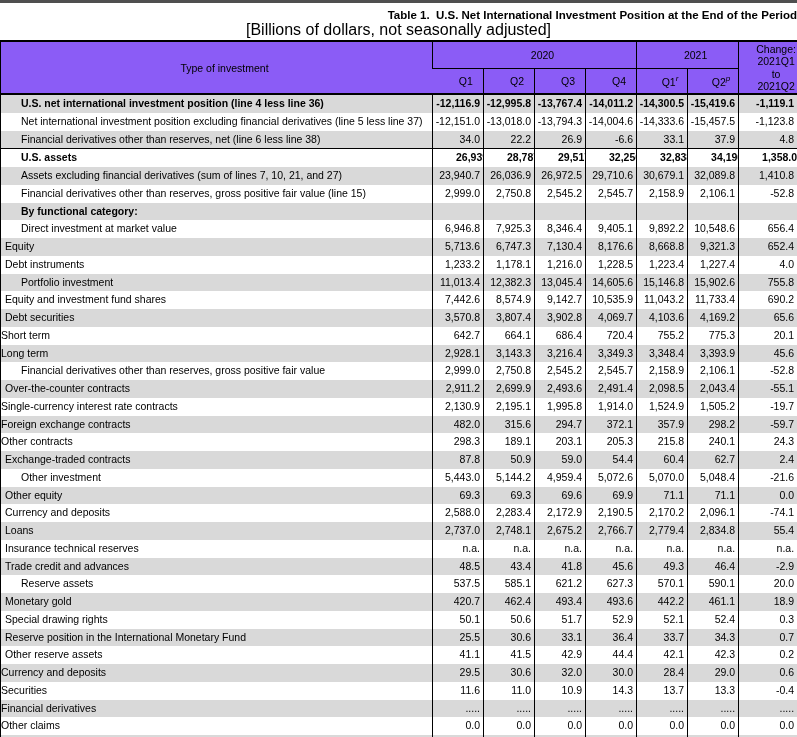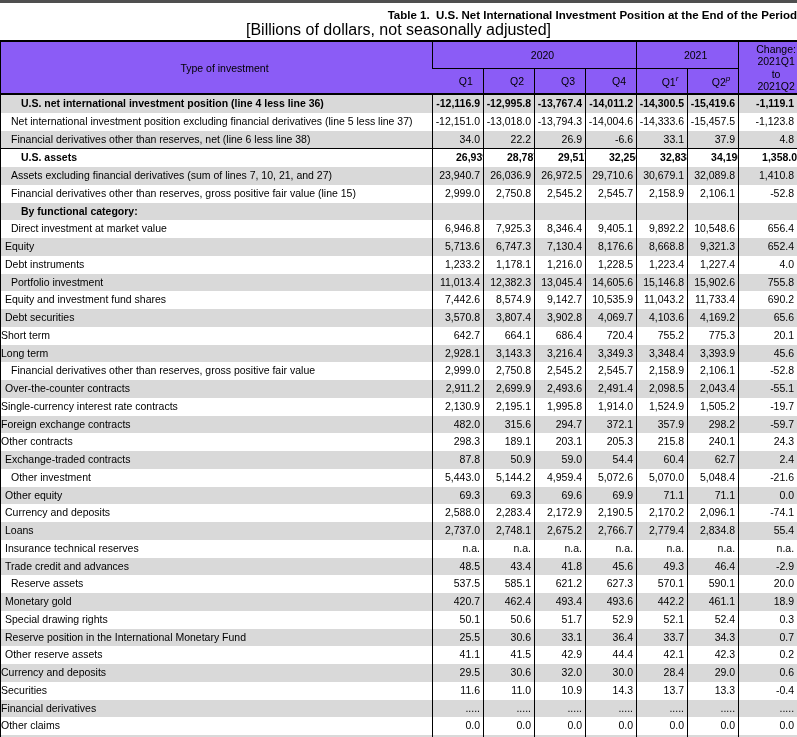--- a/index.html
+++ b/index.html
@@ -50,21 +50,21 @@
   }
   tbody td.label { text-align: left; }
   tbody td.val {
     text-align: right; padding-right: 3px;
     border-left: 1.5px solid #000;
   }
   tbody tr.shaded td { background: #d9d9d9; }
   tbody tr.bold td { font-weight: bold; }
   tbody tr.topline td { border-top: 1.5px solid #000; padding-left: 23px; }
   td.label.ind0 { padding-left: 20px; }
-  td.label.ind1 { padding-left: 10px; }
+  td.label.ind1 { padding-left: 20px; }
   td.label.ind2 { padding-left: 4px; }
   td.label.ind3 { }
 </style>
 </head>
 <body>
 
 <div class="top-strip"></div>
 
 <div class="title">Table 1.&nbsp; U.S. Net International Investment Position at the End of the Period</div>
 <div class="subtitle">[Billions of dollars, not seasonally adjusted]</div>

